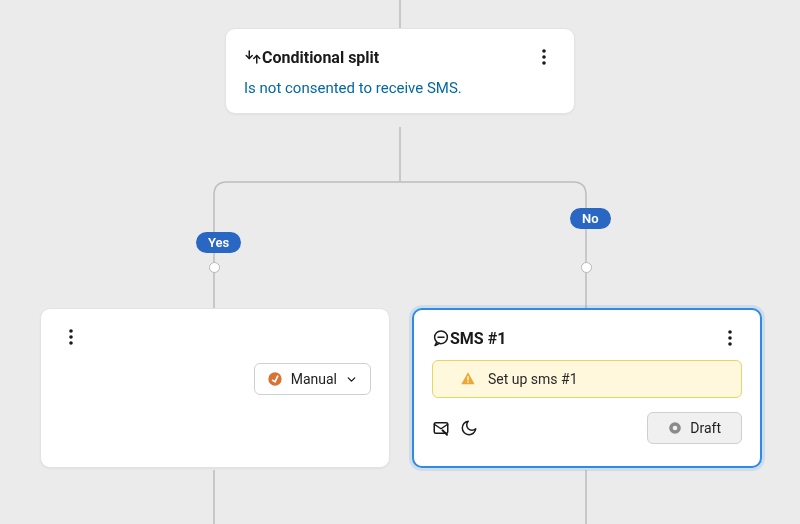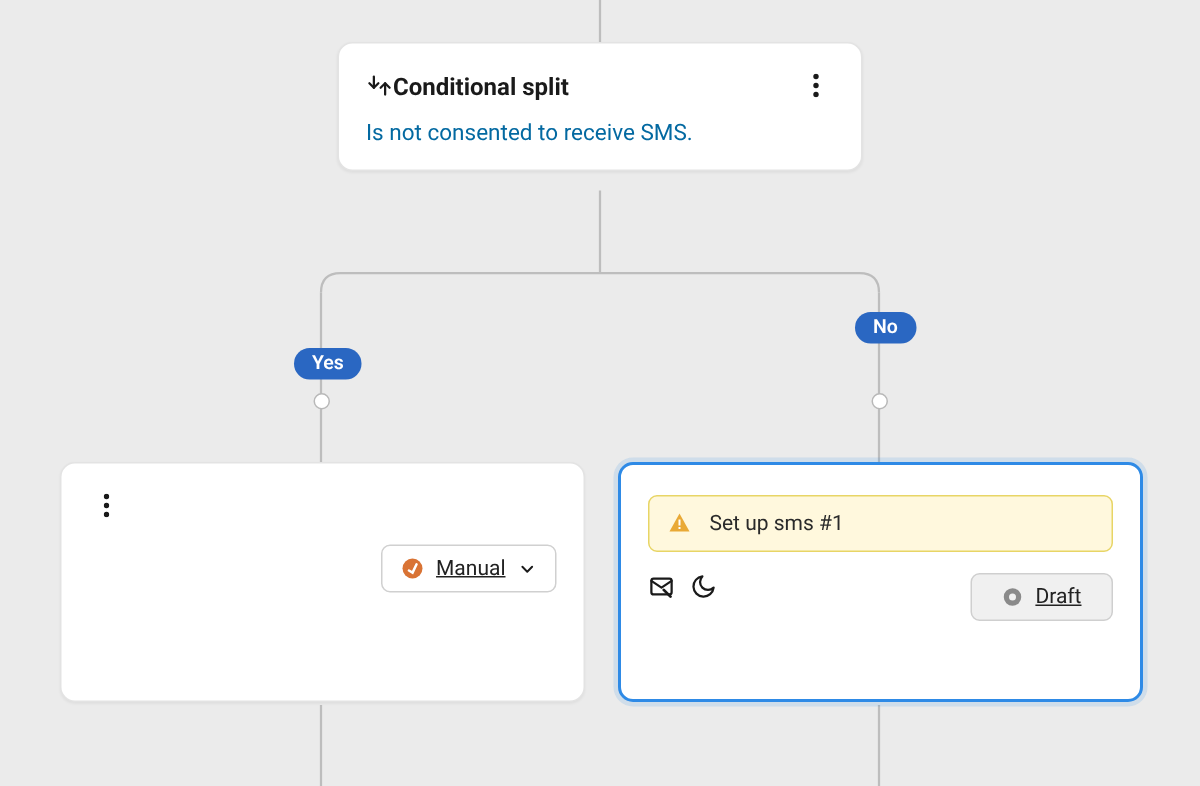--- a/index.html
+++ b/index.html
@@ -72,45 +72,44 @@
       background: #fff;
       border-radius: 50%;
     }
     .footer-row {
       display: flex;
       justify-content: flex-end;
       margin-top: 14px;
     }
     .footer-row.between {
       justify-content: space-between;
-      align-items: flex-start;
+      align-items: center;
     }
     .btn {
       display: inline-flex;
       align-items: center;
       gap: 8px;
       background: #fff;
       border: 1px solid #d0d0d0;
       border-radius: 6px;
       padding: 7px 12px;
       font-size: 14px;
       color: #222;
       cursor: pointer;
-      text-decoration: underline;
     }
     .btn.draft {
       background: #f0f0f0;
       border-color: #cfcfcf;
       padding: 7px 20px;
     }
     .warning-banner {
       background: #fff8dd;
       border: 1px solid #e8d566;
       border-radius: 6px;
-      padding: 10px 12px;
+      padding: 10px 27px;
       display: flex;
       align-items: center;
       gap: 12px;
       font-size: 14px;
       color: #2a2a2a;
       margin-top: 4px;
     }
     .mini-icons {
       display: flex;
       gap: 10px;
@@ -198,20 +197,39 @@
       <span class="icon">
         <svg width="13" height="13" viewBox="0 0 24 24" fill="none" stroke="#1a1a1a" stroke-width="2.4" stroke-linecap="round" stroke-linejoin="round">
           <path d="M6 9 L12 15 L18 9"></path>
         </svg>
       </span>
     </div>
   </div>
 </div>
 
 <div class="card selected" style="left:412px; top:308px; width:350px; height:160px;">
+  <div class="card-header">
+    <div class="card-header-left">
+      <span class="icon">
+        <svg width="18" height="18" viewBox="0 0 24 24" fill="none" stroke="#1a1a1a" stroke-width="2" stroke-linecap="round" stroke-linejoin="round">
+          <circle cx="12" cy="11" r="8.5"></circle>
+          <path d="M6 18 L4 22 L10 19"></path>
+          <path d="M8 11 L16 11"></path>
+        </svg>
+      </span>
+      <span class="card-title">SMS #1</span>
+    </div>
+    <div class="more-btn">
+      <svg width="4" height="16" viewBox="0 0 4 16">
+        <circle cx="2" cy="2" r="1.8" fill="#1a1a1a"></circle>
+        <circle cx="2" cy="8" r="1.8" fill="#1a1a1a"></circle>
+        <circle cx="2" cy="14" r="1.8" fill="#1a1a1a"></circle>
+      </svg>
+    </div>
+  </div>
   <div class="warning-banner">
     <span class="icon">
       <svg width="16" height="16" viewBox="0 0 24 24">
         <path d="M12 2 L22 20 L2 20 Z" fill="#e9a935"></path>
         <rect x="11" y="8" width="2" height="6" fill="#fff"></rect>
         <rect x="11" y="15.5" width="2" height="2" fill="#fff"></rect>
       </svg>
     </span>
     <span>Set up sms #1</span>
   </div>

